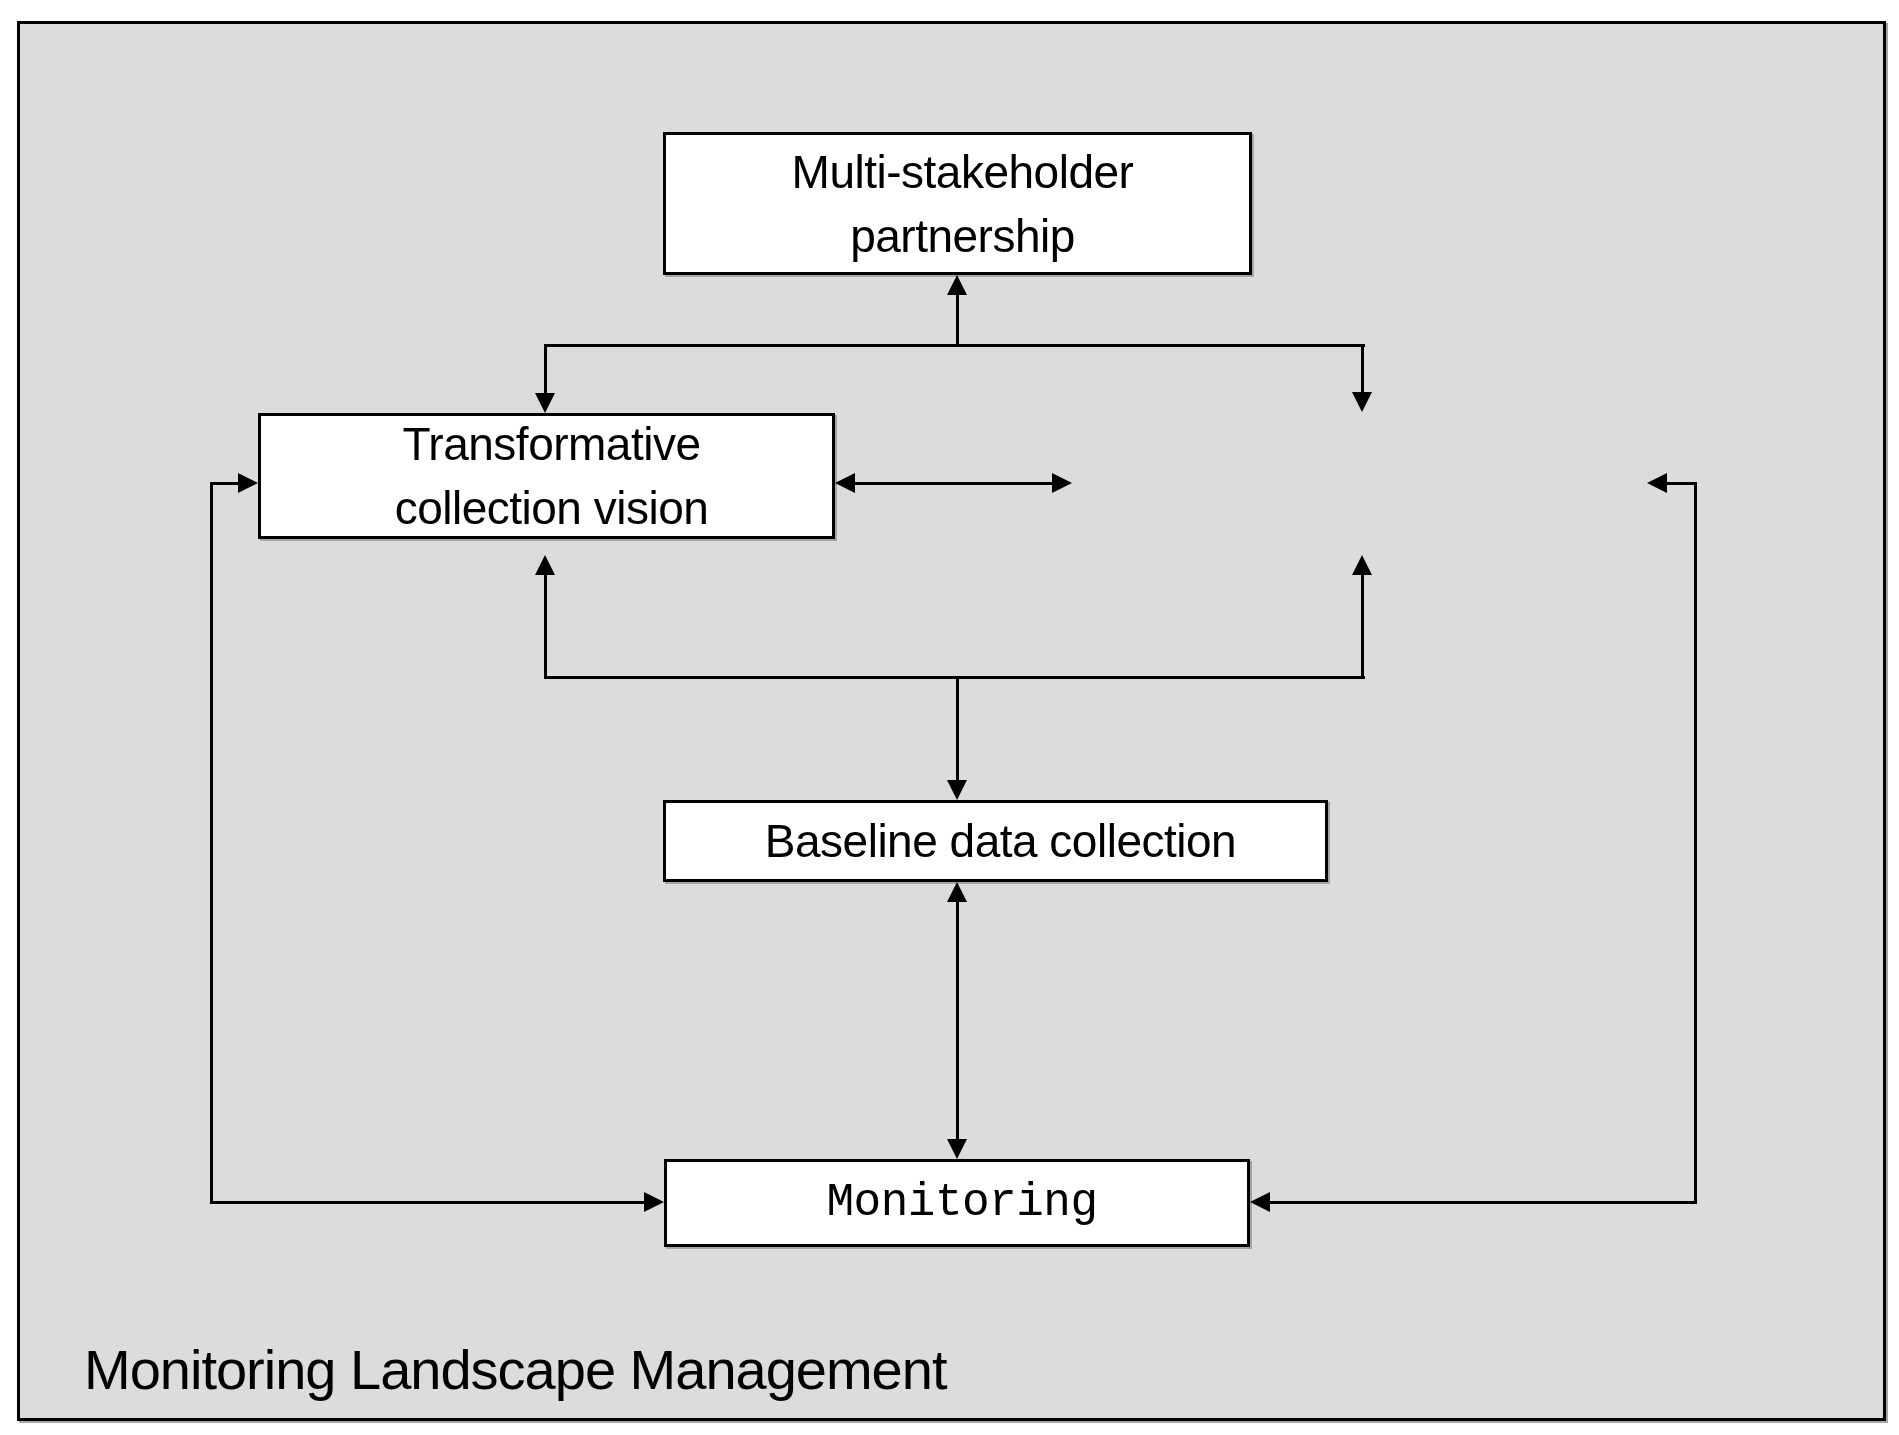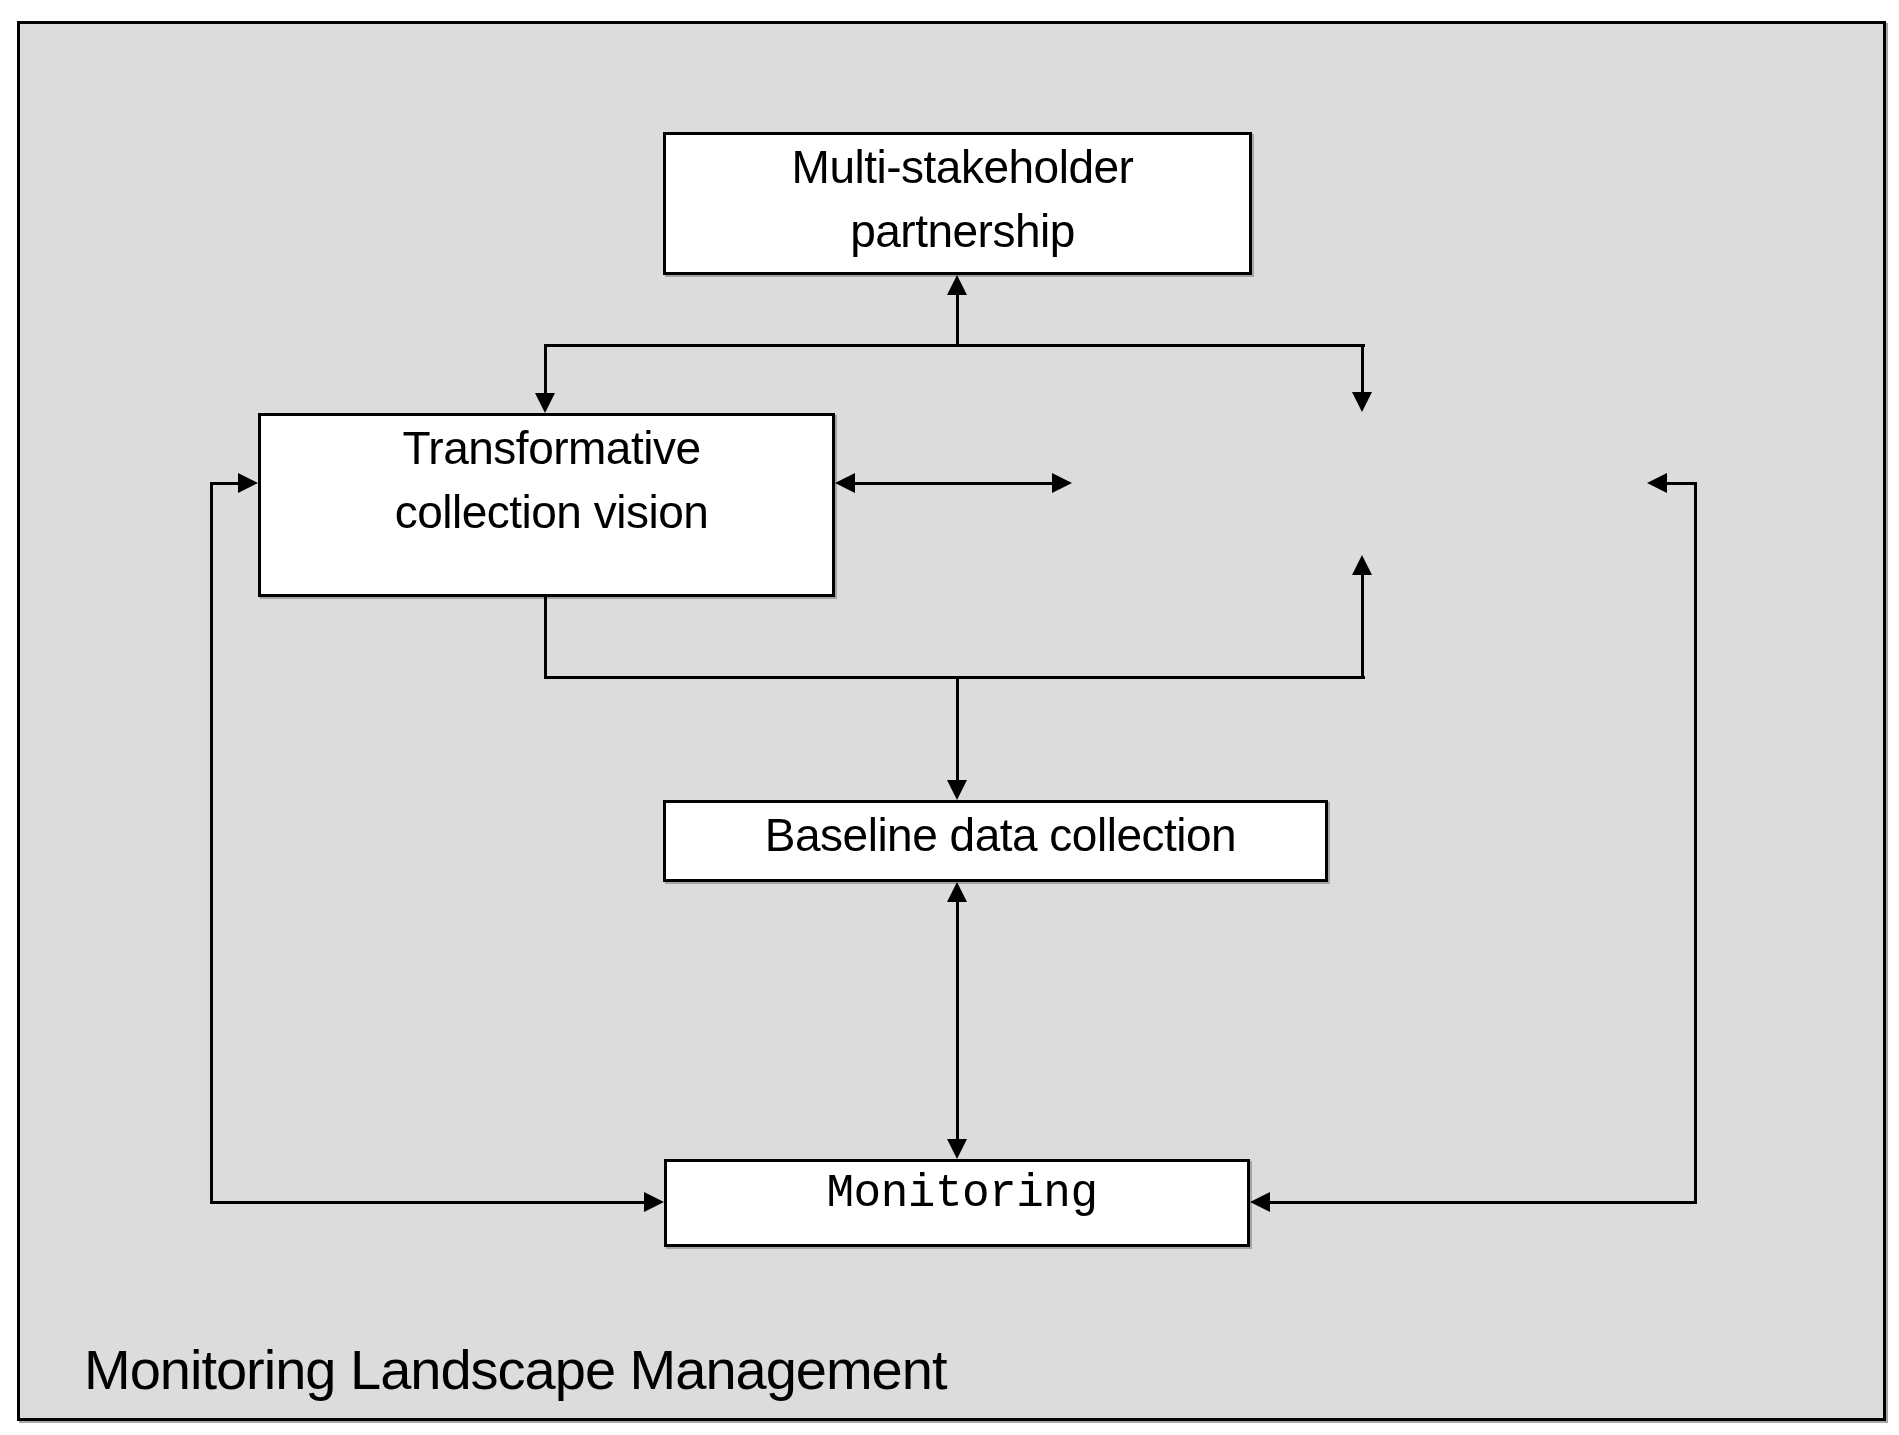--- a/index.html
+++ b/index.html
@@ -28,32 +28,32 @@
     box-shadow: 2px 2px 0 rgba(0,0,0,0.35);
   }
   
   .node {
     position: absolute;
     background: #ffffff;
     border: 3px solid #000000;
     box-sizing: border-box;
     display: flex;
     flex-direction: column;
-    justify-content: flex-start;
+    justify-content: center;
     align-items: center;
     text-align: center;
     font-size: 46px;
     line-height: 64px;
     letter-spacing: -0.5px;
     box-shadow: 2px 2px 0 rgba(0,0,0,0.25);
     padding-left: 10px;
   }
   .node span { display: block; white-space: nowrap; }
   #node-msp  { left: 663px;  top: 132px;  width: 589px; height: 143px; }
-  #node-gov  { left: 258px;  top: 413px;  width: 577px; height: 184px; }
+  #node-gov  { left: 258px;  top: 413px;  width: 577px; height: 126px; }
   #node-toc  { left: 1072px; top: 412px;  width: 575px; height: 143px; }
   #node-base { left: 663px;  top: 800px;  width: 665px; height: 82px; }
   #node-mon  { left: 664px;  top: 1159px; width: 586px; height: 88px; font-family: Liberation Mono, monospace; }
 
   
   .line {
     position: absolute;
     background: #000000;
   }
   

